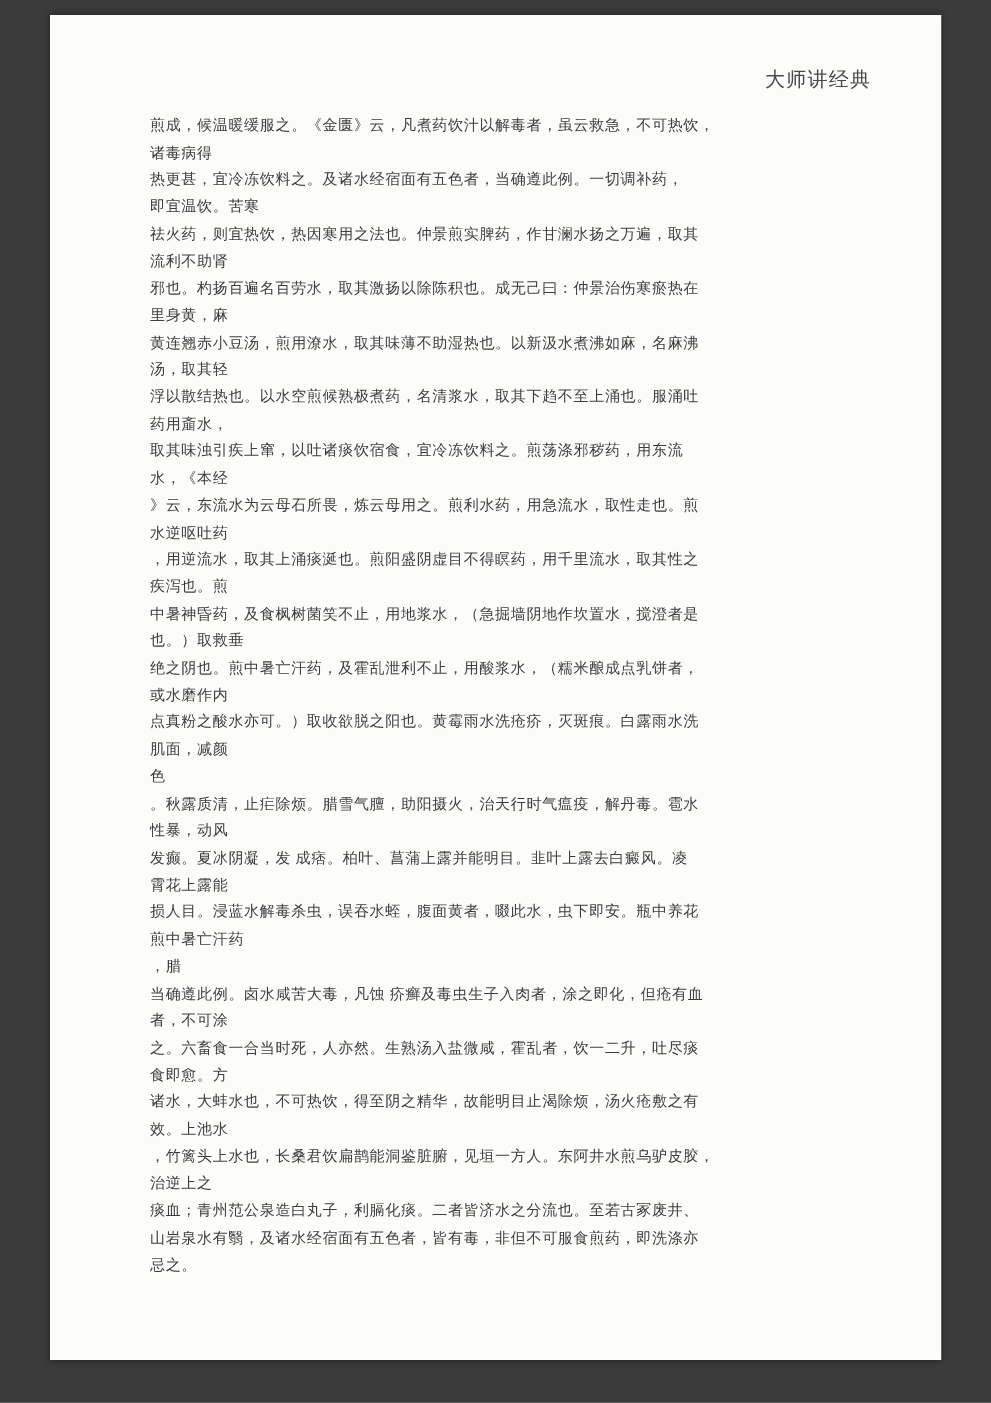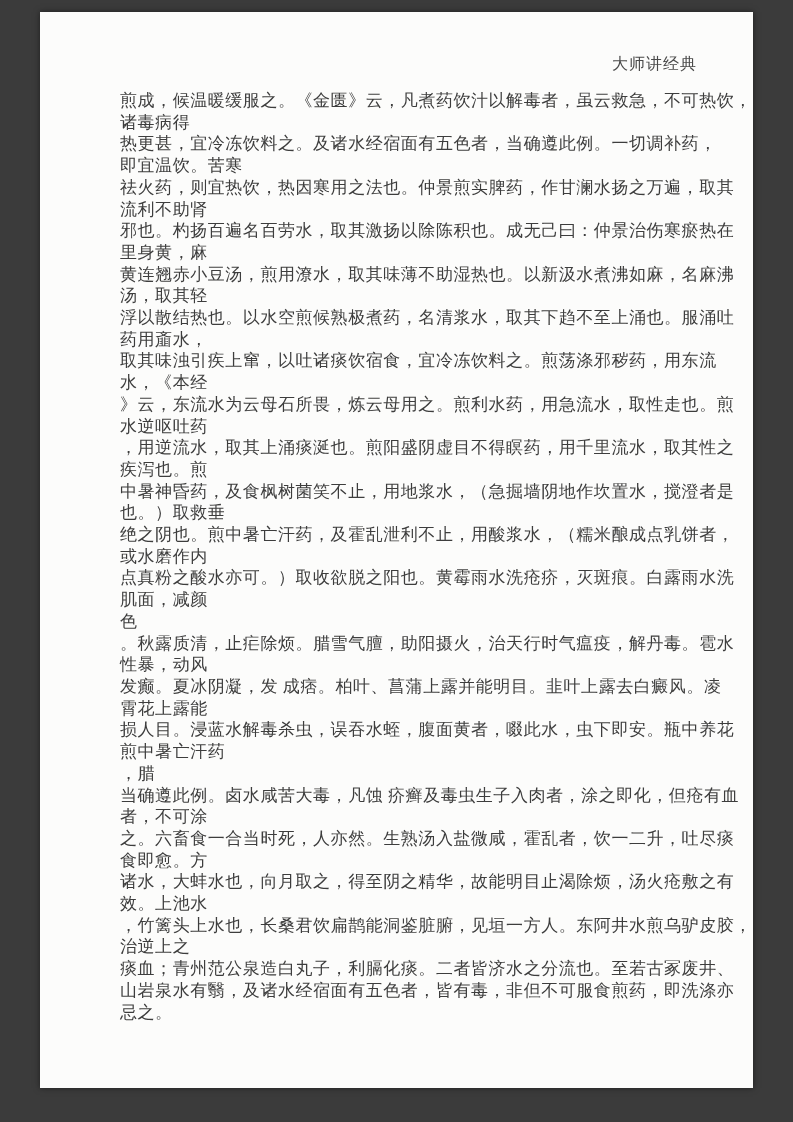--- a/index.html
+++ b/index.html
@@ -35,21 +35,21 @@
     color: #4a4a4a;
   }
   .doc-body {
     position: absolute;
     top: 78px;
     left: 80px;
     width: 572px;
     color: #3d3d3d;
   }
   .text-line {
-    font-size: 17px;
+    font-size: 12px;
     line-height: 21.7px;
     letter-spacing: 0.55px;
     white-space: pre;
     color: #3d3d3d;
   }
 </style>
 </head>
 <body>
 
 <div class="viewer">
@@ -85,21 +85,21 @@
         <div class="text-line">性暴，动风</div>
         <div class="text-line">发癫。夏冰阴凝，发 成痞。柏叶、菖蒲上露并能明目。韭叶上露去白癜风。凌</div>
         <div class="text-line">霄花上露能</div>
         <div class="text-line">损人目。浸蓝水解毒杀虫，误吞水蛭，腹面黄者，啜此水，虫下即安。瓶中养花</div>
         <div class="text-line">煎中暑亡汗药</div>
         <div class="text-line">，腊</div>
         <div class="text-line">当确遵此例。卤水咸苦大毒，凡蚀 疥癣及毒虫生子入肉者，涂之即化，但疮有血</div>
         <div class="text-line">者，不可涂</div>
         <div class="text-line">之。六畜食一合当时死，人亦然。生熟汤入盐微咸，霍乱者，饮一二升，吐尽痰</div>
         <div class="text-line">食即愈。方</div>
-        <div class="text-line">诸水，大蚌水也，向月取之，得至阴之精华，故能明目止渴除烦，汤火疮敷之有</div>
+        <div class="text-line">诸水，大蚌水也，不可热饮，得至阴之精华，故能明目止渴除烦，汤火疮敷之有</div>
         <div class="text-line">效。上池水</div>
         <div class="text-line">，竹篱头上水也，长桑君饮扁鹊能洞鉴脏腑，见垣一方人。东阿井水煎乌驴皮胶，</div>
         <div class="text-line">治逆上之</div>
         <div class="text-line">痰血；青州范公泉造白丸子，利膈化痰。二者皆济水之分流也。至若古冢废井、</div>
         <div class="text-line">山岩泉水有翳，及诸水经宿面有五色者，皆有毒，非但不可服食煎药，即洗涤亦</div>
         <div class="text-line">忌之。</div>
       </div>
   </div>
 </div>
 

